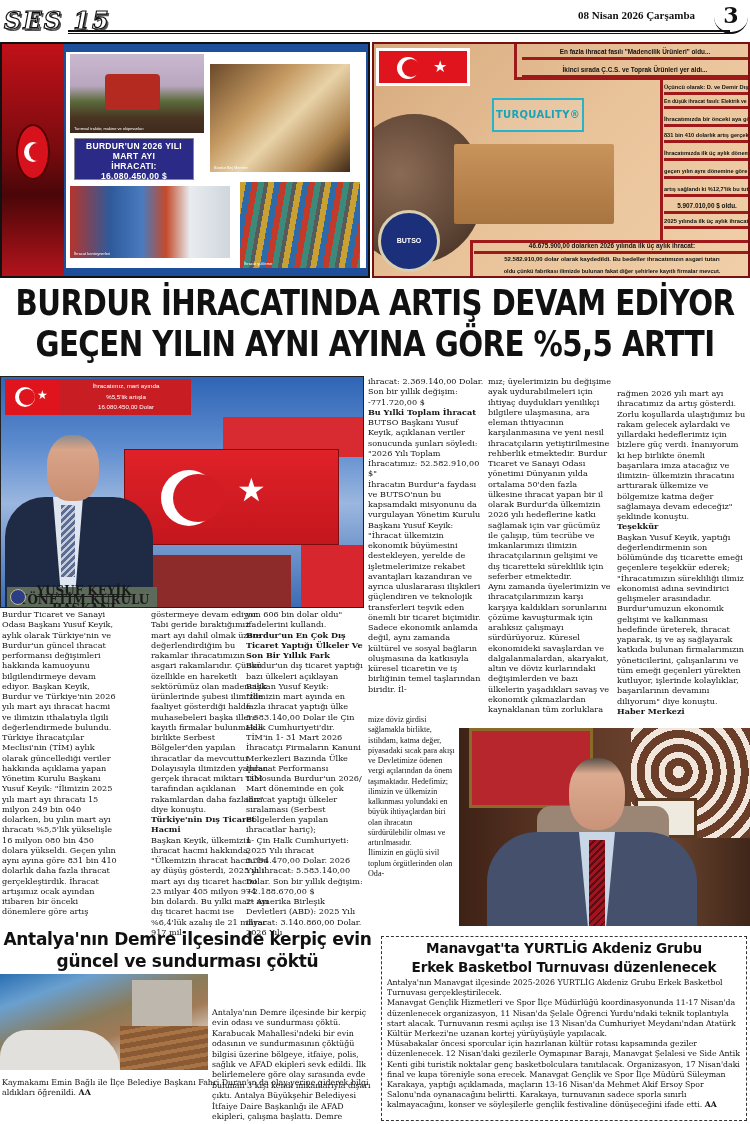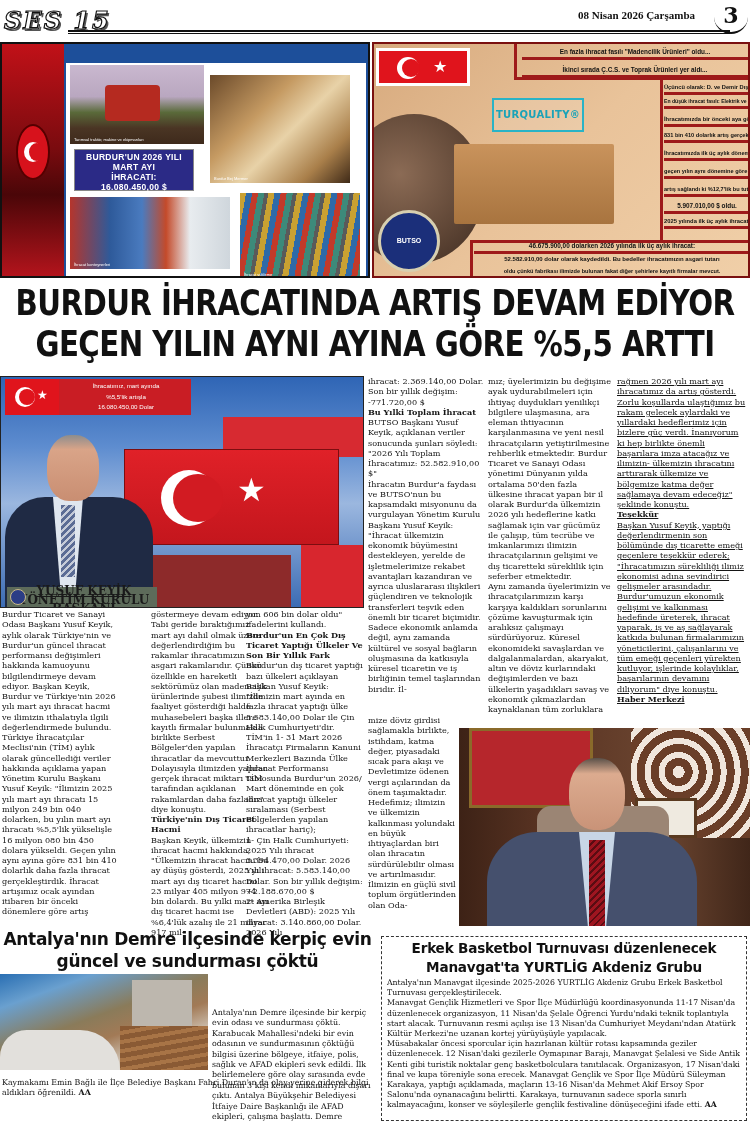--- a/index.html
+++ b/index.html
@@ -12,21 +12,21 @@
   .masthead .rule { position: absolute; left: 68px; top: 30px; width: 662px; height: 4px; border-top: 2px solid #111; border-bottom: 1px solid #111; }
   .masthead .date { position: absolute; left: 578px; top: 9px; font-family: "Liberation Serif", serif; font-size: 11px; font-weight: bold; }
   .masthead .pageno { position: absolute; left: 714px; top: 2px; width: 34px; height: 32px; border-bottom: 2px solid #111; border-radius: 0 0 18px 18px; text-align: center; font-family: "DejaVu Serif", serif; font-weight: bold; font-size: 22px; }
 
   
   .banner-left { position: absolute; left: 0; top: 42px; width: 370px; height: 236px; background: #1d4f9a; border: 2px solid #111; overflow: hidden; }
   .banner-left .flagstrip { position: absolute; left: 0; top: 0; width: 62px; height: 100%; background: linear-gradient(180deg,#c11118 0%, #7a0b0f 45%, #4a0608 65%, #b3141c 100%); }
   .banner-left .flagstrip .orb { position: absolute; left: 14px; top: 80px; width: 34px; height: 56px; border-radius: 50%; background: #d7121c; border: 2px solid #500; }
   .banner-left .flagstrip .orb::before { content: ""; position: absolute; left: 6px; top: 16px; width: 18px; height: 20px; border-radius: 50%; background: #fff; }
   .banner-left .flagstrip .orb::after { content: ""; position: absolute; left: 11px; top: 17px; width: 15px; height: 18px; border-radius: 50%; background: #d7121c; }
-  .banner-left .inner { position: absolute; left: 64px; top: 8px; width: 300px; height: 216px; background: #fff; margin-top: 11px; }
+  .banner-left .inner { position: absolute; left: 64px; top: 8px; width: 300px; height: 216px; background: #fff; }
   .ph { position: absolute; overflow: hidden; }
   .ph-tractor { left: 4px; top: 2px; width: 134px; height: 79px; background: linear-gradient(180deg,#c9b8cf 0%, #b9a7c0 40%, #5a6a3a 60%, #4a3524 80%, #3e2a1c 100%); }
   .ph-tractor .tractor { position: absolute; left: 35px; top: 20px; width: 55px; height: 36px; background: #b52a20; border-radius: 4px; }
   .ph-tractor .cap, .ph-stair .cap, .ph-contain .cap, .ph-port .cap { position: absolute; left: 4px; bottom: 2px; font-family: "Liberation Sans", sans-serif; font-size: 4px; color: #fff; }
   .ph-stair { left: 144px; top: 12px; width: 140px; height: 108px; background: linear-gradient(135deg,#6b4a2a 0%, #c59a62 35%, #e8d2a8 55%, #a97f4a 80%, #3f2a18 100%); }
   .ph-contain { left: 4px; top: 134px; width: 160px; height: 72px; background: linear-gradient(90deg,#b5352c 0%, #2e5a9a 25%, #4a7bbf 45%, #c44a2a 60%, #e8ecef 75%, #cfd6dc 100%); }
   .ph-port { left: 174px; top: 130px; width: 120px; height: 86px; background: repeating-linear-gradient(100deg,#c9a132 0 6px,#2e6aa8 6px 12px,#c23a2a 12px 18px,#3d8a7a 18px 24px,#5a5a5a 24px 28px); }
   .exportbox { position: absolute; left: 8px; top: 86px; width: 120px; height: 42px; background: #2b2a86; border: 1px solid #888; color: #fff; font-family: "Liberation Sans", sans-serif; font-weight: bold; font-size: 8.5px; text-align: center; line-height: 10px; padding-top: 2px; letter-spacing: 0.3px; }
   .exportbox .amt { text-decoration: underline; }
 
@@ -74,23 +74,23 @@
   .hero .nameplate .nm { text-decoration: underline; }
 
   
   .col { position: absolute; font-family: "DejaVu Serif", serif; font-size: 8.1px; line-height: 10.25px; color: #151515; }
   .col p { margin: 0; }
   .col .sub { font-weight: bold; }
   #c1 { left: 2px; top: 609px; width: 118px; }
   #c2 { left: 122px; top: 609px; width: 118px; margin-left: 29px; }
   #c3 { left: 246px; top: 609px; width: 118px; }
   #c4 { left: 368px; top: 376px; width: 116px; }
-  #c4b { left: 368px; top: 715px; width: 88px; }
+  #c4b { left: 368px; top: 715px; width: 88px; font-family: Liberation Serif, serif; }
   #c5 { left: 488px; top: 376px; width: 124px; }
-  #c6 { left: 617px; top: 376px; width: 130px; text-decoration: underline; }
+  #c6 { left: 617px; top: 388px; width: 130px; }
 
   .photo2 { position: absolute; left: 459px; top: 728px; width: 291px; height: 198px; background: linear-gradient(90deg,#3d2216 0%, #5a3423 30%, #6b4530 70%, #402619 100%); overflow: hidden; }
   .photo2 .portrait { position: absolute; left: 10px; top: 0; width: 124px; height: 80px; background: #b6262c; border: 3px solid #8a6a2a; }
   .photo2 .ornament { position: absolute; left: 172px; top: 0; width: 119px; height: 110px; background: repeating-radial-gradient(circle at 40% 40%, #f0e6dc 0 6px, #6a3e28 6px 14px); }
   .photo2 .cert { position: absolute; left: 176px; top: 70px; width: 62px; height: 40px; background: #efeae0; border: 3px solid #5a3a20; }
   .photo2 .chair { position: absolute; left: 78px; top: 78px; width: 132px; height: 70px; background: #9b8574; border-radius: 14px 14px 0 0; }
   .photo2 .p-head { position: absolute; left: 110px; top: 30px; width: 56px; height: 72px; border-radius: 46% 46% 44% 44%; background: linear-gradient(180deg,#5a5048 0%, #dcab8f 22%, #c99378 100%); }
   .photo2 .p-suit { position: absolute; left: 28px; top: 104px; width: 210px; height: 96px; background: #45506d; border-radius: 50px 50px 0 0; }
   .photo2 .p-shirt { position: absolute; left: 120px; top: 104px; width: 36px; height: 96px; background: #c8d6e6; clip-path: polygon(0 0,100% 0,75% 100%,25% 100%); }
   .photo2 .p-tie { position: absolute; left: 130px; top: 112px; width: 16px; height: 86px; background: repeating-linear-gradient(135deg,#9e1520 0 3px,#5a0c12 3px 5px); }
@@ -269,21 +269,21 @@
   <div class="rubble"></div>
 </div>
 <div class="story2-body">Antalya'nın Demre ilçesinde bir kerpiç evin odası ve sundurması çöktü. Karabucak Mahallesi'ndeki bir evin odasının ve sundurmasının çöktüğü bilgisi üzerine bölgeye, itfaiye, polis, sağlık ve AFAD ekipleri sevk edildi. İlk belirlemelere göre olay sırasında evde bulunan 3 kişi kendi imkanlarıyla dışarı çıktı. Antalya Büyükşehir Belediyesi İtfaiye Daire Başkanlığı ile AFAD ekipleri, çalışma başlattı. Demre</div>
 <div class="story2-tail">
   <span>Kaymakamı Emin Bağlı ile İlçe Belediye Başkanı Fahri Duran'ın da olay yerine giderek bilgi aldıkları öğrenildi.</span>
   <span class="aa">AA</span>
 </div>
 
 <div class="story3">
   <div class="story3-title">
+    <div>Manavgat'ta YURTLİG Akdeniz Grubu</div>
     <div>Erkek Basketbol Turnuvası düzenlenecek</div>
-    <div>Manavgat'ta YURTLİG Akdeniz Grubu</div>
   </div>
   <div class="story3-body">
     <p>Antalya'nın Manavgat ilçesinde 2025-2026 YURTLİG Akdeniz Grubu Erkek Basketbol Turnuvası gerçekleştirilecek.</p>
     <p>Manavgat Gençlik Hizmetleri ve Spor İlçe Müdürlüğü koordinasyonunda 11-17 Nisan'da düzenlenecek organizasyon, 11 Nisan'da Şelale Öğrenci Yurdu'ndaki teknik toplantıyla start alacak. Turnuvanın resmi açılışı ise 13 Nisan'da Cumhuriyet Meydanı'ndan Atatürk Kültür Merkezi'ne uzanan kortej yürüyüşüyle yapılacak.</p>
     <p><span>Müsabakalar öncesi sporcular için hazırlanan kültür rotası kapsamında geziler düzenlenecek. 12 Nisan'daki gezilerle Oymapınar Barajı, Manavgat Şelalesi ve Side Antik Kenti gibi turistik noktalar genç basketbolculara tanıtılacak. Organizasyon, 17 Nisan'daki final ve kupa töreniyle sona erecek. Manavgat Gençlik ve Spor İlçe Müdürü Süleyman Karakaya, yaptığı açıklamada, maçların 13-16 Nisan'da Mehmet Akif Ersoy Spor Salonu'nda oynanacağını belirtti. Karakaya, turnuvanın sadece sporla sınırlı kalmayacağını, konser ve söyleşilerle gençlik festivaline dönüşeceğini ifade etti.</span> <span class="aa">AA</span></p>
   </div>
 </div>
 
 </body></html>

